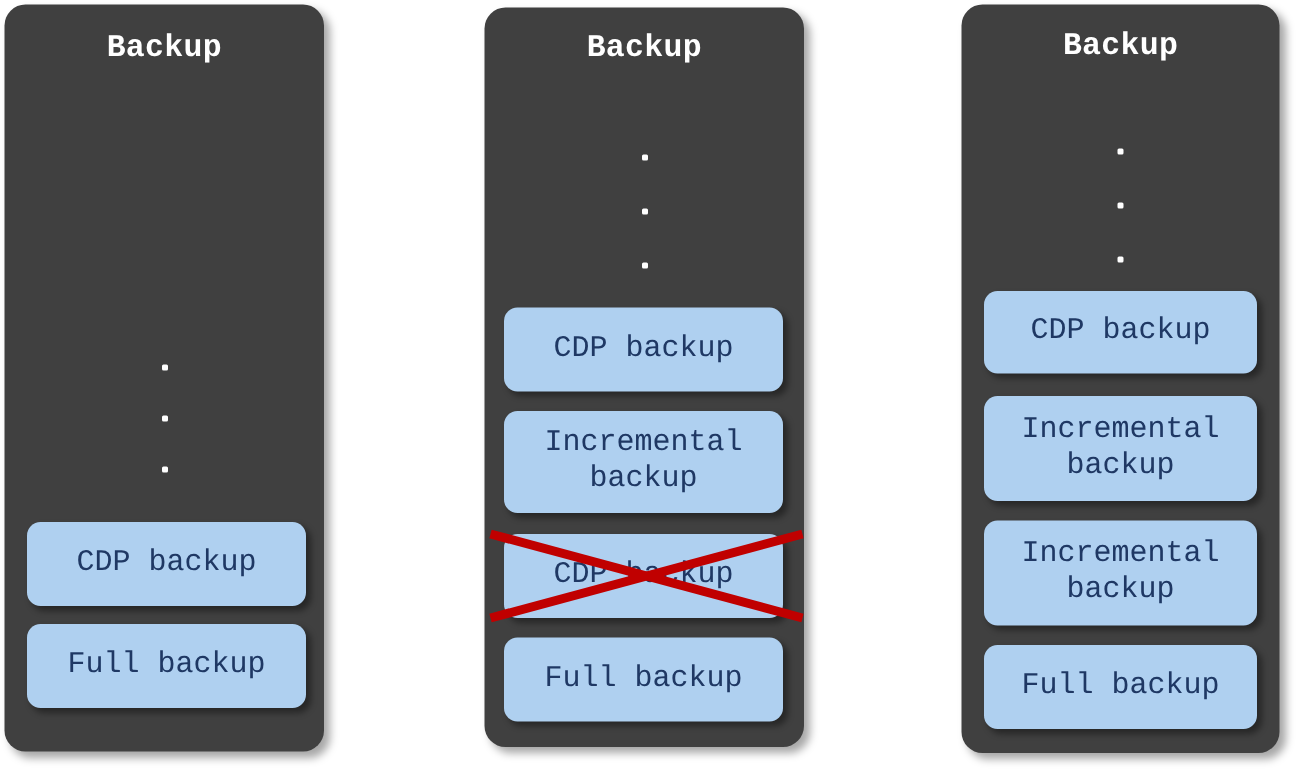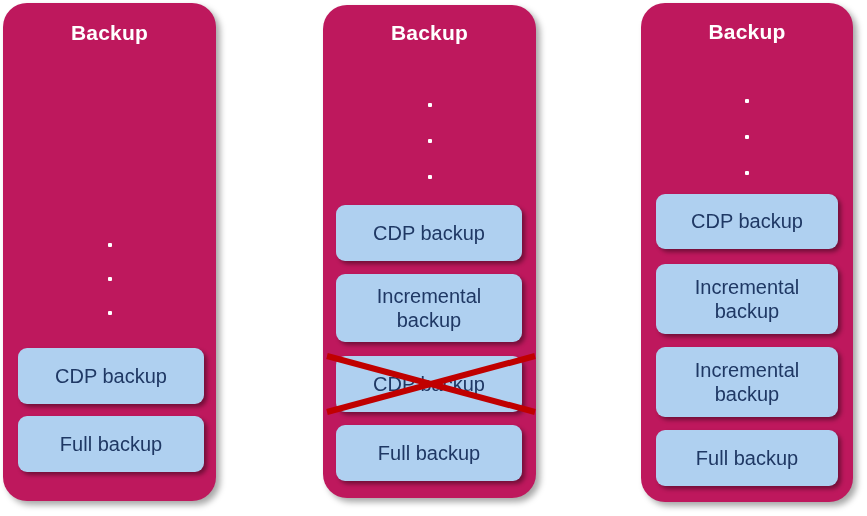--- a/index.html
+++ b/index.html
@@ -17,24 +17,25 @@
 
   #stage {
     position: absolute;
     left: 0; top: 0;
     width: 867px;
     height: 516px;
   }
 
   .panel {
     position: absolute;
-    background: #be185d;
-    border-radius: 24px;
+    background: #404040;
+    border-radius: 14px;
     box-shadow: 4px 4px 6px rgba(0,0,0,0.35);
     box-sizing: border-box;
+    font-family: Liberation Mono, monospace;
   }
 
   .panel-title {
     position: absolute;
     left: 0;
     right: 0;
     text-align: center;
     color: #ffffff;
     font-weight: bold;
     font-size: 21px;

